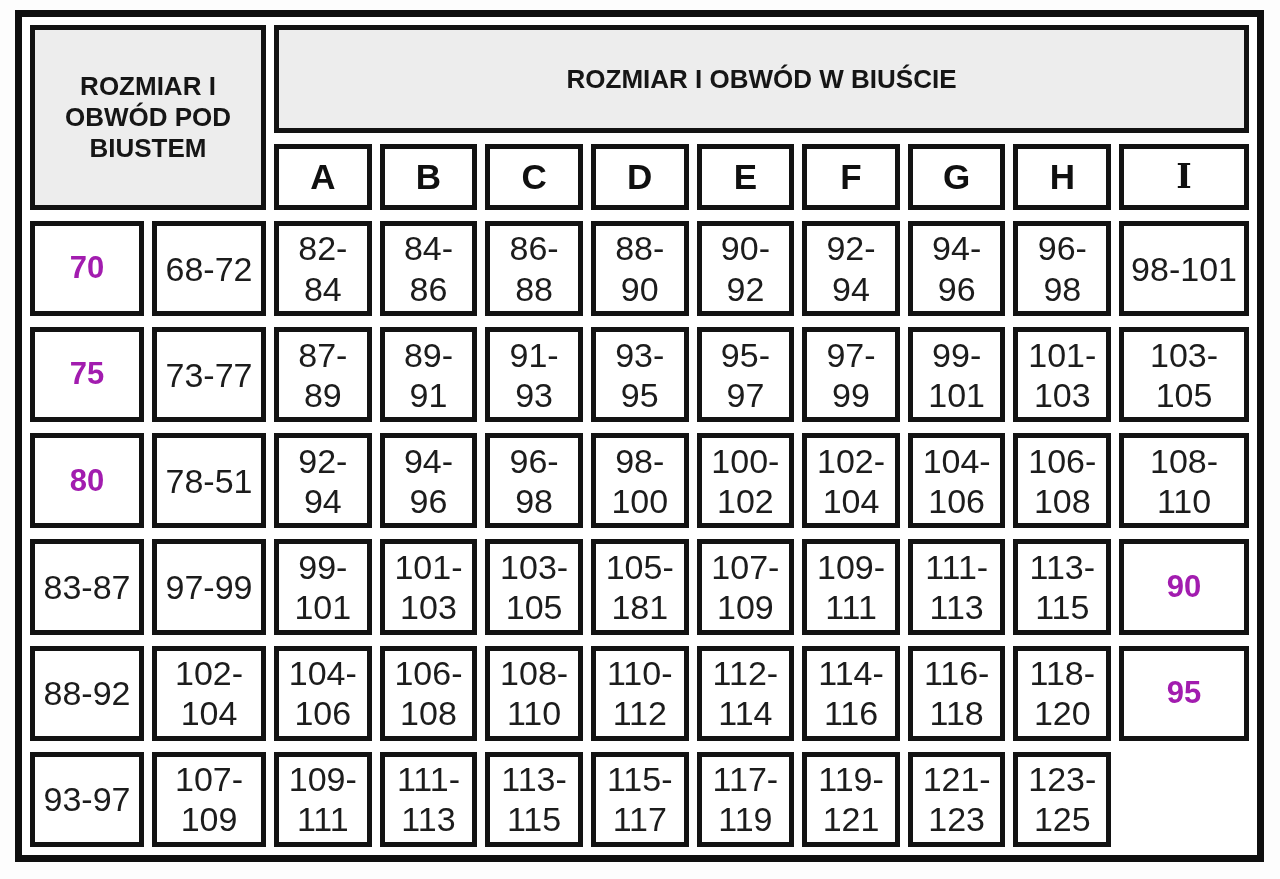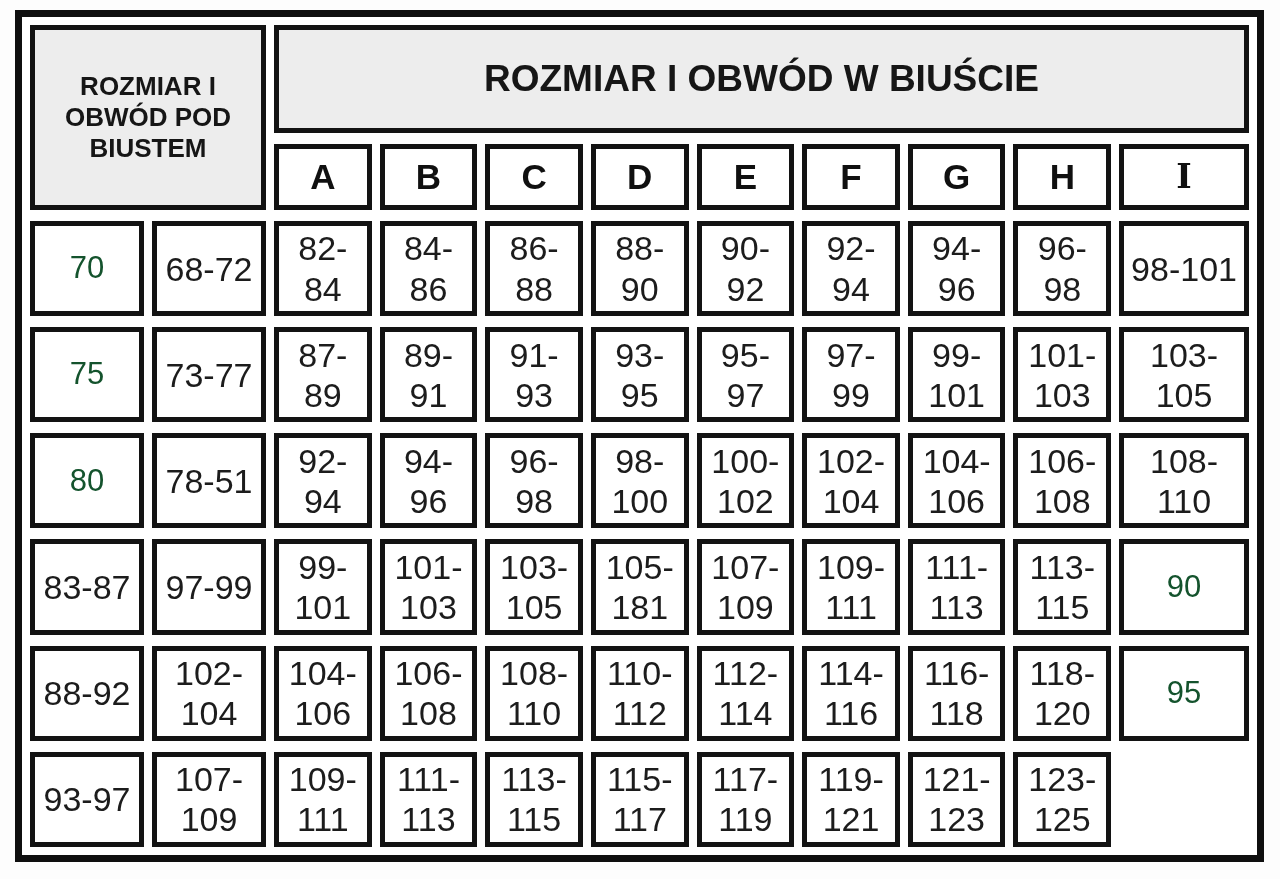--- a/index.html
+++ b/index.html
@@ -53,37 +53,37 @@
     color: #161616;
   }
   .left-header {
     grid-row: 1 / 3;
     grid-column: 1 / 3;
   }
   .left-header .hdr-label { max-width: 212px; }
   .right-header {
     grid-row: 1;
     grid-column: 3 / 12;
-    font-size: 37px;
+    font-size: 26px;
     text-align: center;
   }
   .letter-cell {
     font-weight: bold;
     font-size: 35px;
     color: #101010;
   }
   
   .grid > :nth-child(11) {
     font-family: "DejaVu Serif", "Liberation Serif", serif;
     font-size: 33px;
   }
   .size-cell {
-    font-weight: normal;
+    font-weight: bold;
     font-size: 31px;
-    color: #14532d;
+    color: #a21caf;
   }
   .range-cell {
     font-size: 34px;
     font-weight: normal;
   }
 </style>
 </head>
 <body>
 
 <div class="page">

